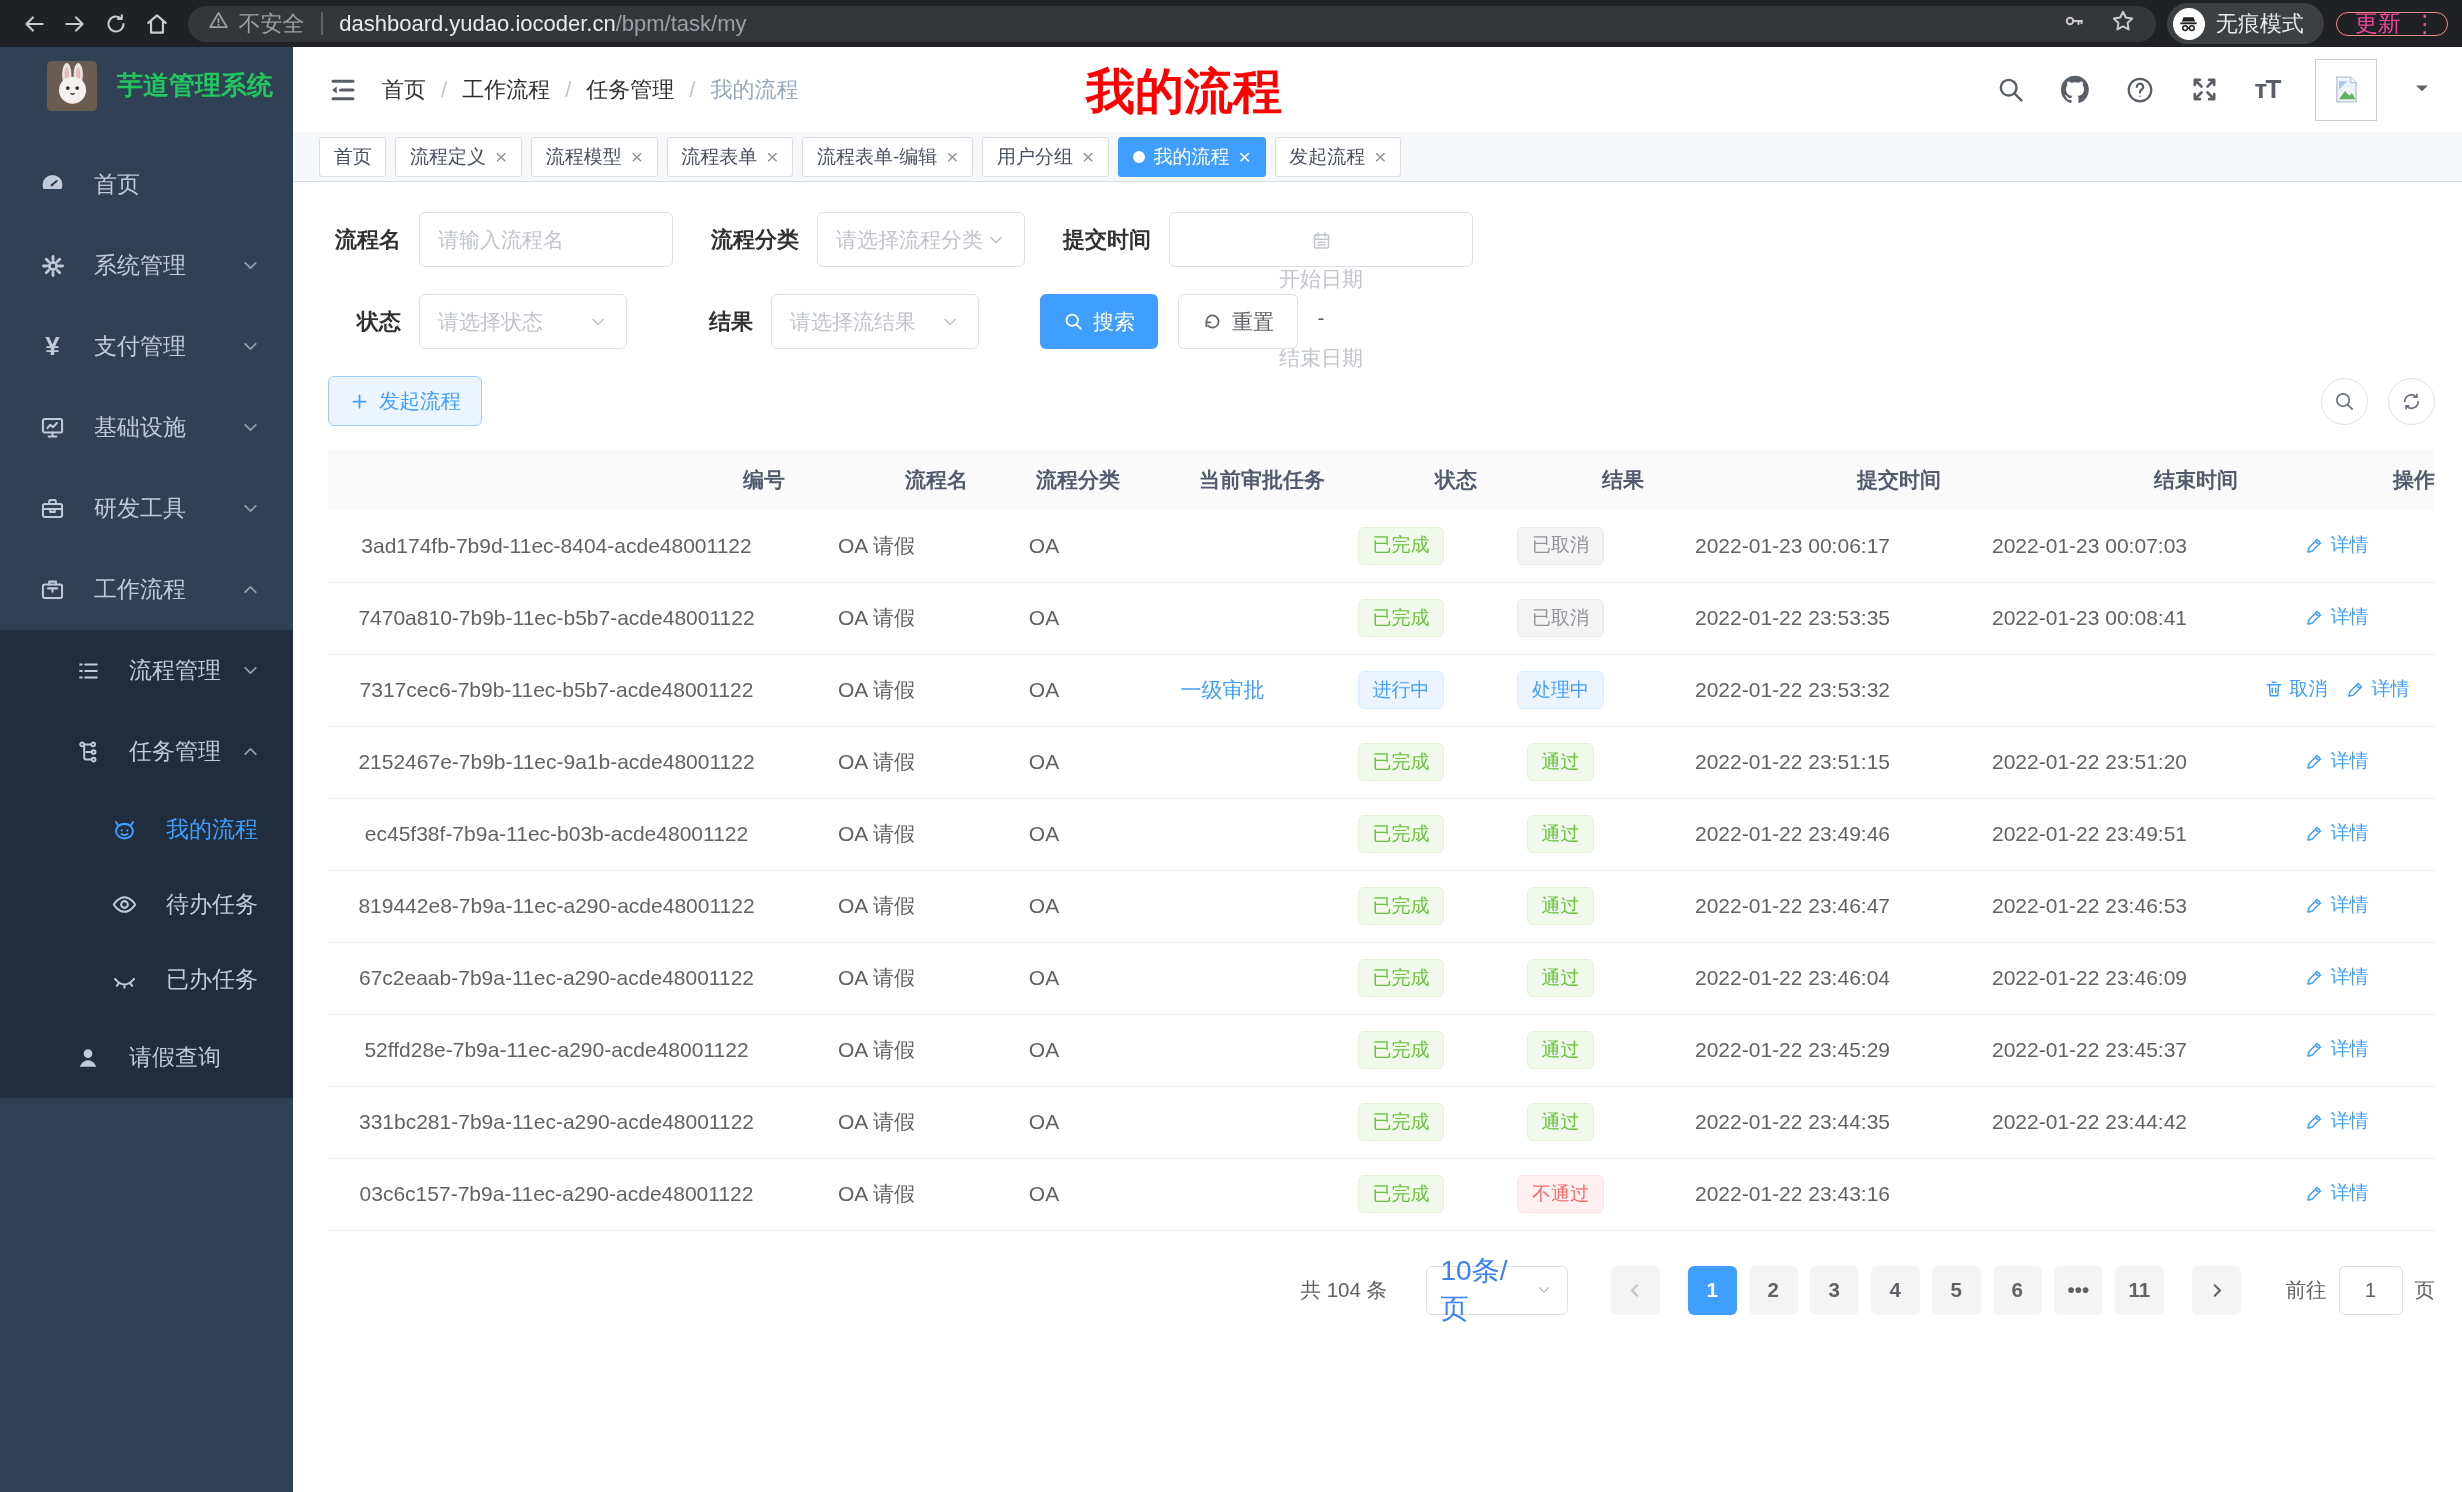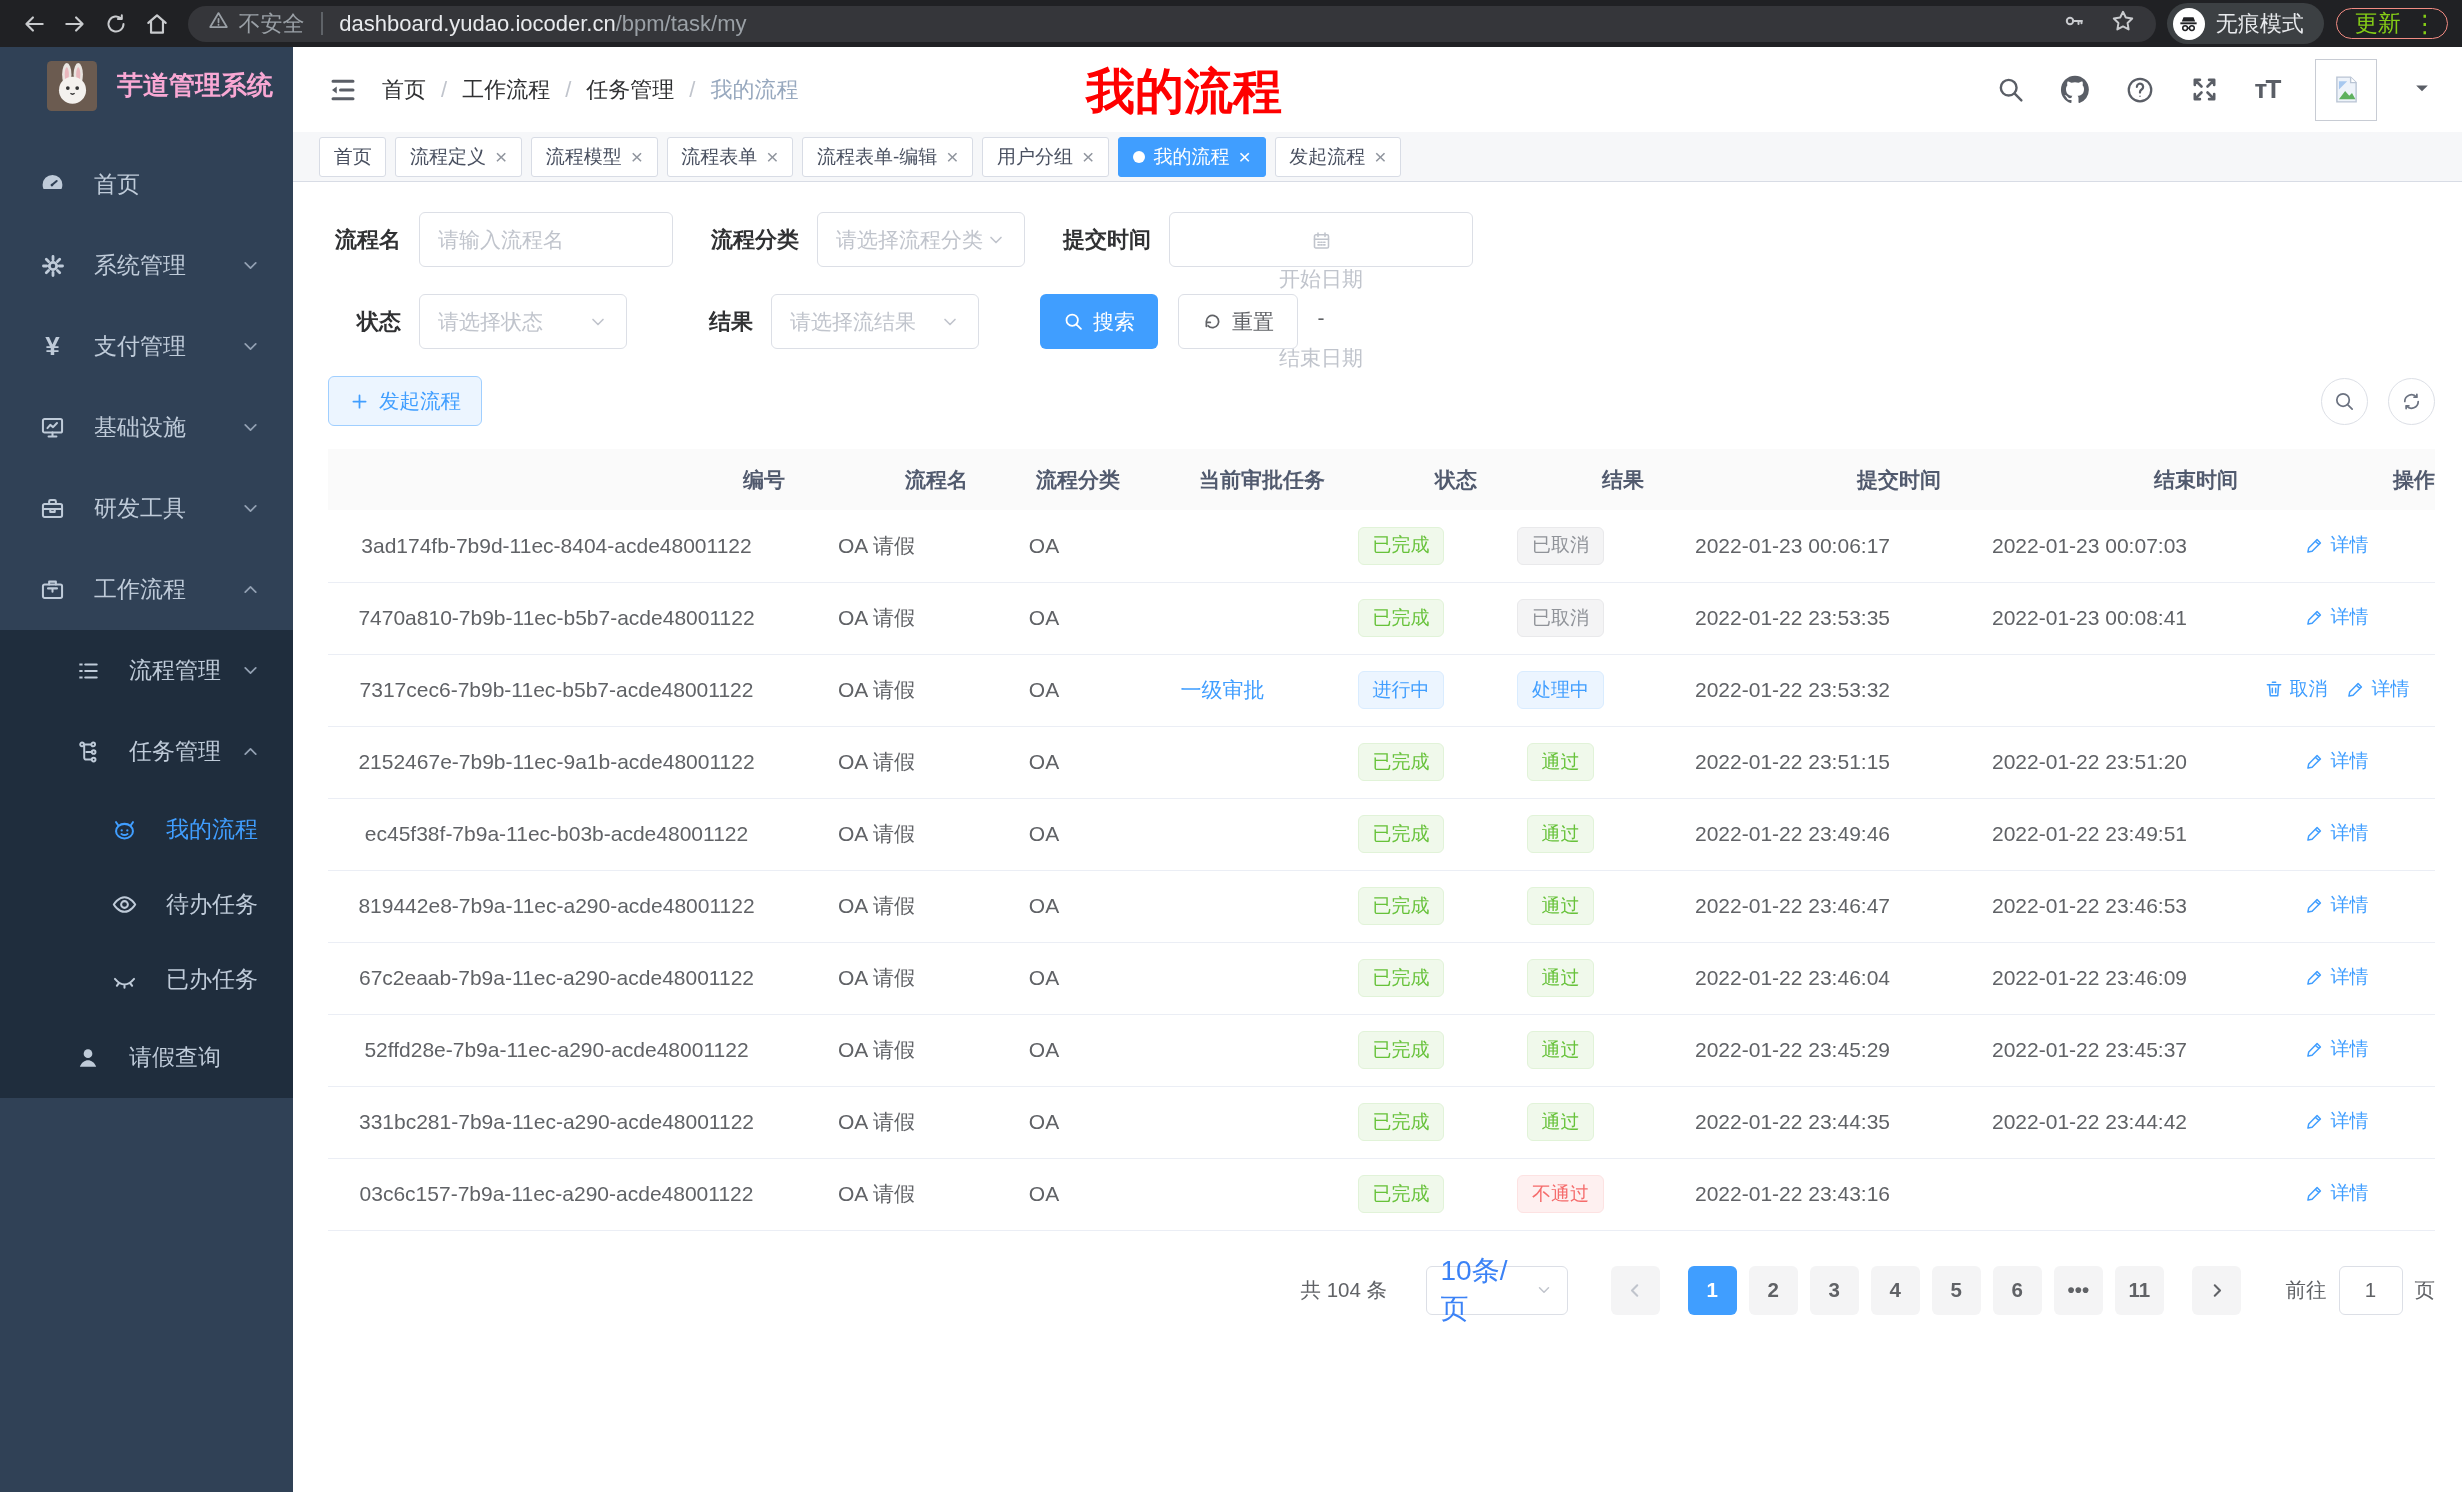--- a/index.html
+++ b/index.html
@@ -12,30 +12,30 @@
   .omnibox { flex:1; height:36px; background:#35363a; border-radius:18px; display:flex; align-items:center;
     padding:0 20px; margin:0 10.7px; font-size:22px; color:#9aa0a6; min-width:0; }
   .omni-warn { display:flex; align-items:center; gap:9px; color:#9aa0a6; }
   .omni-div { width:1.5px; height:23px; background:#5f6368; margin:0 16.7px; }
   .url-host { color:#e8eaed; font-weight:500; }
   .url-path { color:#9aa0a6; }
   .omni-right { margin-left:auto; display:flex; align-items:center; gap:24px; color:#c9cbce; }
   .incog-chip { height:41px; background:#3c4043; border-radius:20.5px; display:flex; align-items:center; gap:10.7px;
     padding:0 20px 0 6px; color:#e8eaed; font-size:22px; flex-shrink:0; margin-right:12px; }
   .incog-circle { width:32px; height:32px; border-radius:50%; background:#fff; display:flex; align-items:center; justify-content:center; }
-  .update-btn { height:31px; border:1.5px solid #f28b82; border-radius:20.5px; color:#84cc16; display:flex;
+  .update-btn { height:24px; border:1.5px solid #f28b82; border-radius:20.5px; color:#ec4899; display:flex;
     align-items:center; gap:12px; padding:0 10.7px 0 18px; font-size:23px; background:transparent; flex-shrink:0; }
   .update-dots { font-size:24px; line-height:1; }
 
   
   .app { display:flex; height:1446px; }
   .sidebar { width:293px; background:#304156; color:#bfcbd9; flex-shrink:0; overflow:hidden; }
   .logo-row { display:flex; align-items:center; gap:20px; padding:13.7px 0 10.7px 47px; }
   .logo-img { width:50px; height:50px; border-radius:4.6px; overflow:hidden; flex-shrink:0; }
-  .app-title { color:#f9a8d4; font-size:26px; font-weight:700; white-space:nowrap; }
+  .app-title { color:#22c55e; font-size:26px; font-weight:700; white-space:nowrap; }
   .menu { margin-top:23px; }
   .menu-item { display:flex; align-items:center; height:81px; padding:0 32px 0 35px; font-size:23px; cursor:pointer; }
   .menu-item .mi-icon { width:35px; display:flex; justify-content:center; align-items:center; margin-right:24px; flex-shrink:0; }
   .mi-label { flex:1; white-space:nowrap; }
   .glyph { font-size:26px; font-weight:700; }
   .chev { color:#93a1b3; display:flex; }
   .chev svg { transition:none; }
   .chev.up svg { transform:rotate(180deg); }
   .submenu { background:#1f2d3d; }
   .menu-item.l2 { padding-left:70px; }

